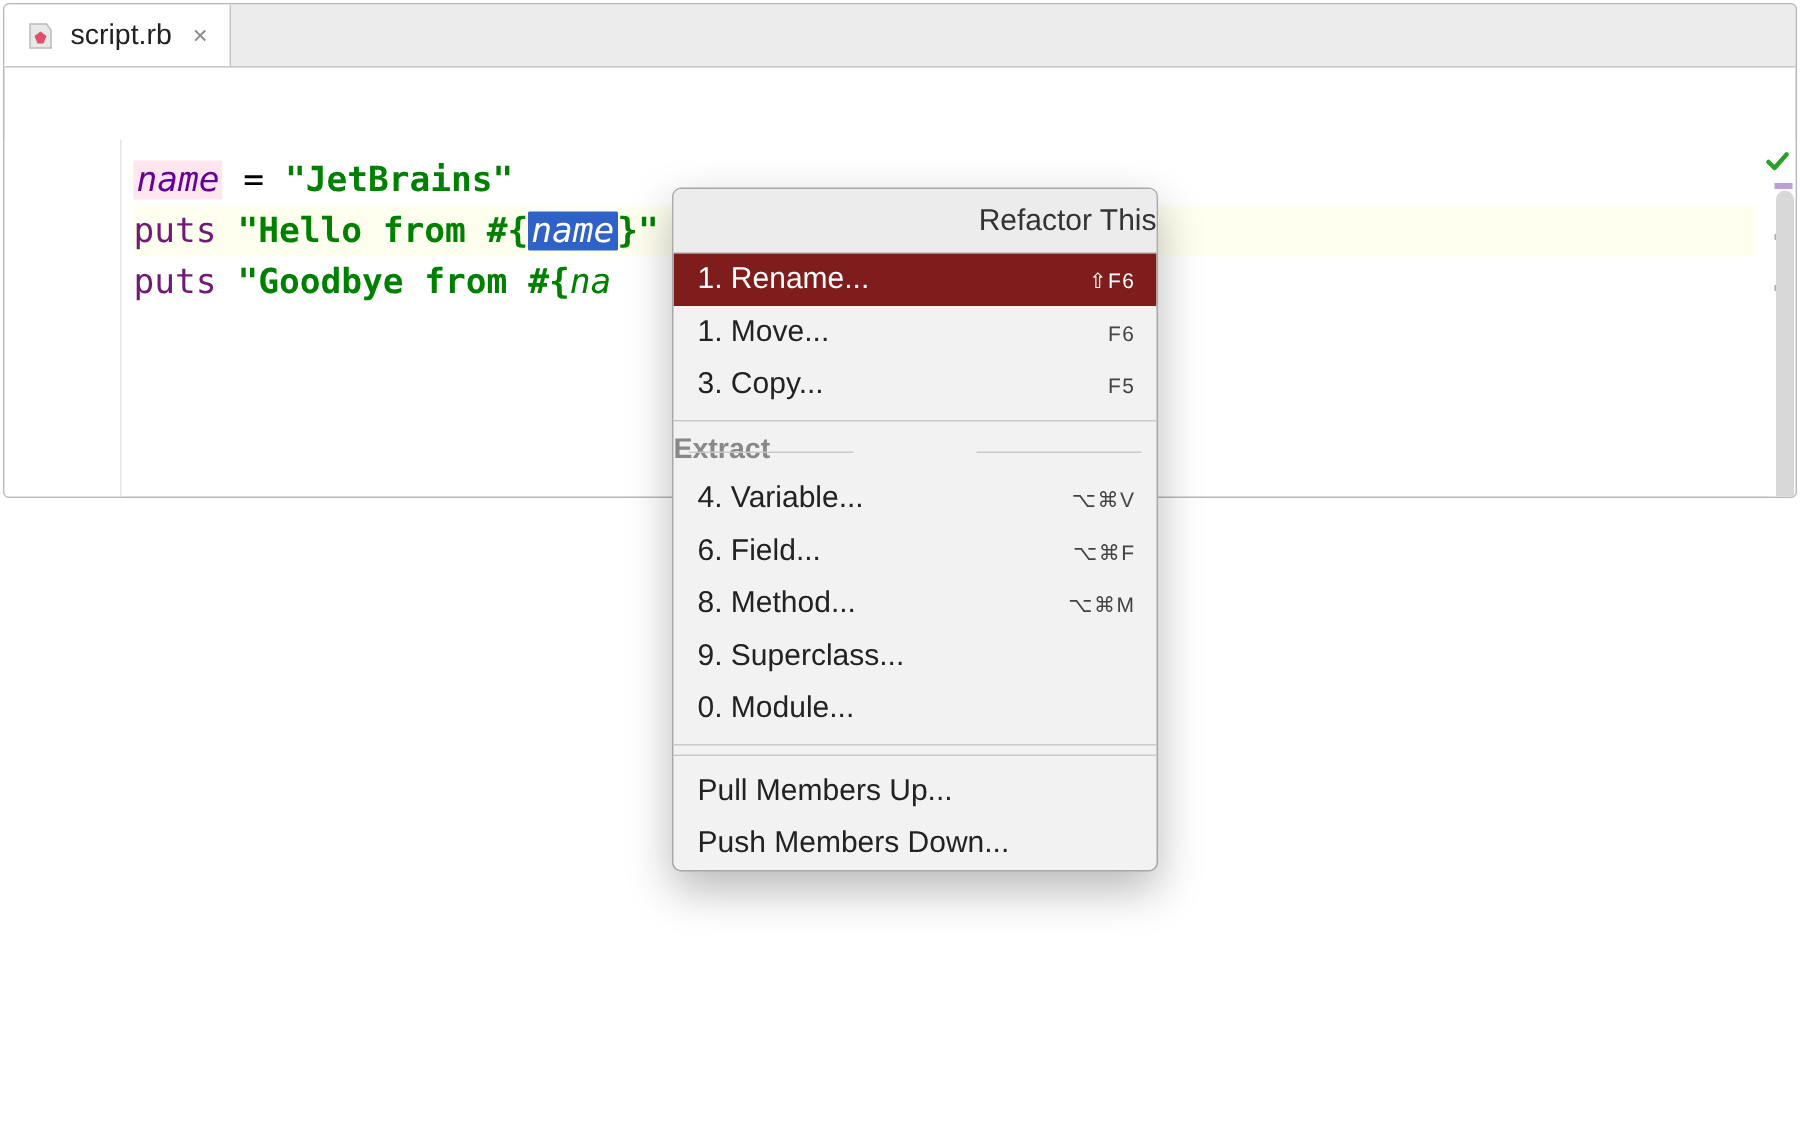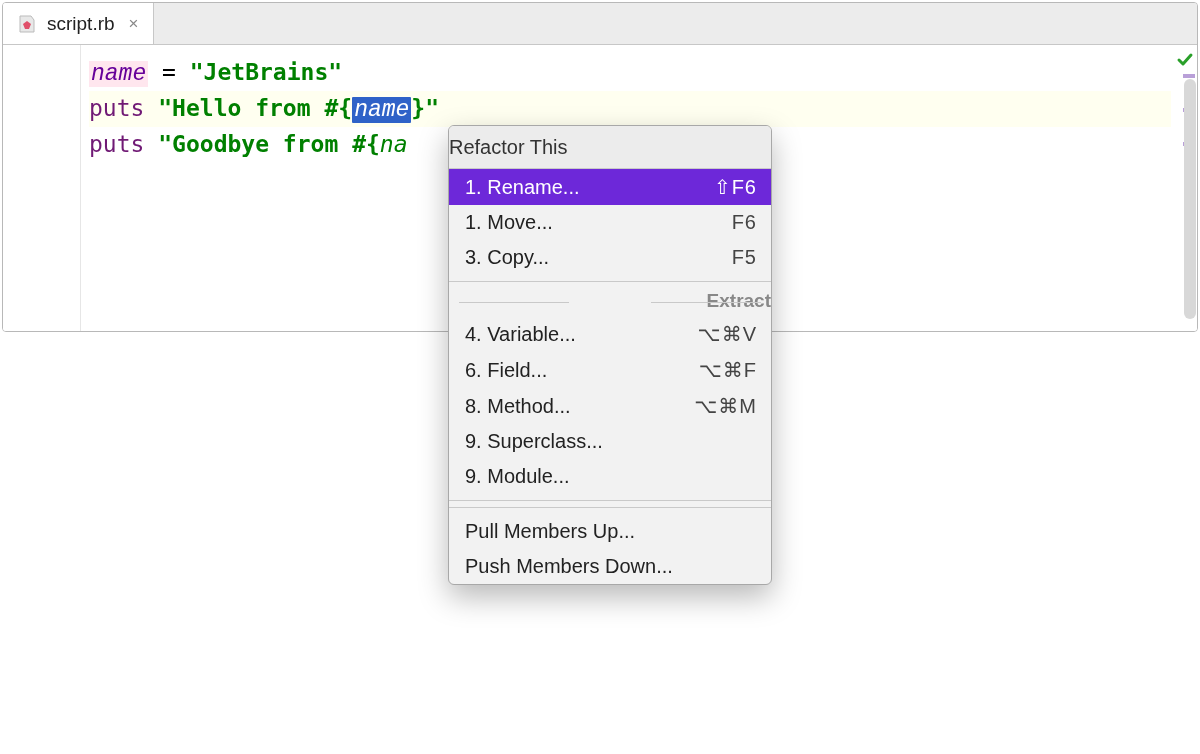--- a/index.html
+++ b/index.html
@@ -13,20 +13,21 @@
     .window {
       border: 1px solid #b8b8b8;
       border-radius: 4px;
       width: 1196px;
       height: 330px;
       margin: 2px;
       background: #fff;
       display: flex;
       flex-direction: column;
       overflow: hidden;
+      gap: 48px;
     }
     .tabbar {
       background: #ececec;
       border-bottom: 1px solid #c7c7c7;
       height: 42px;
       display: flex;
       align-items: stretch;
     }
     .tab {
       background: #fff;
@@ -63,21 +64,21 @@
       line-height: 34px;
       position: relative;
       overflow: hidden;
     }
     .line { white-space: pre; }
     .line.hl { background: #fffff0; }
     .kw-assign { color: #000; }
     .str { color: #008000; font-weight: bold; }
     .interp { color: #008000; font-weight: normal; font-style: italic; }
     .interp.brace { font-style: normal; font-weight: bold; }
-    .varname { color: #660099; font-style: italic; background: #ffe6ee; padding: 0 2px; font-family: Liberation Mono, monospace; }
+    .varname { color: #660099; font-style: italic; background: #ffe6ee; padding: 0 2px; }
     .varname.sel { background: #2f62c8; color: #fff; border-radius: 1px; }
     .puts { color: #701a75; }
     .right-strip {
       width: 18px;
       position: relative;
       background: #fff;
     }
     .scroll-thumb {
       position: absolute; right: 1px; top: 34px; width: 12px; height: 240px;
       background: #d8d8d8; border-radius: 7px;
@@ -93,47 +94,47 @@
       left: 448px; top: 125px;
       width: 324px;
       background: #f2f2f2;
       border: 1px solid #a8a8a8;
       border-radius: 6px;
       box-shadow: 0 12px 30px rgba(0,0,0,0.28);
       font-size: 20px;
       overflow: hidden;
     }
     .popup-title {
-      text-align: left;
+      text-align: right;
       padding: 10px 0 9px;
       color: #333;
       background: #ececec;
       border-bottom: 1px solid #c9c9c9;
     }
     .popup-item {
       display: flex;
       justify-content: space-between;
       align-items: center;
       padding: 6px 14px 6px 16px;
       color: #222;
       cursor: default;
     }
     .popup-item.sel {
-      background: #6d28d9;
+      background: #7f1d1d;
       color: #fff;
     }
     .popup-item .shortcut {
       color: #444;
-      font-size: 20px;
+      font-size: 14px;
       letter-spacing: 1px;
     }
     .popup-item.sel .shortcut { color: #fff; }
     .popup-sep { height: 1px; background: #c9c9c9; margin: 6px 0; }
     .popup-group-label {
-      text-align: right; color: #888; font-weight: 600; font-size: 19px;
+      text-align: left; color: #888; font-weight: 600; font-size: 19px;
       padding: 2px 0 4px; position: relative;
     }
     .popup-group-label::before, .popup-group-label::after {
       content: ""; height: 1px; background: #c9c9c9; width: 110px;
       position: absolute; top: 14px;
     }
     .popup-group-label::before { left: 10px; }
     .popup-group-label::after { right: 10px; }
   </style>
 </head>
@@ -206,21 +207,21 @@
       </div>
       <div class="popup-item">
         <span>8. Method...</span>
         <span class="shortcut">⌥⌘M</span>
       </div>
       <div class="popup-item">
         <span>9. Superclass...</span>
         <span class="shortcut"></span>
       </div>
       <div class="popup-item">
-        <span>9. Module...</span>
+        <span>0. Module...</span>
         <span class="shortcut"></span>
       </div>
     </div>
   <div class="popup-sep"></div>
   <div class="popup-sep"></div>
   <div id="members-section">
       <div class="popup-item">
         <span>Pull Members Up...</span>
         <span class="shortcut"></span>
       </div>

